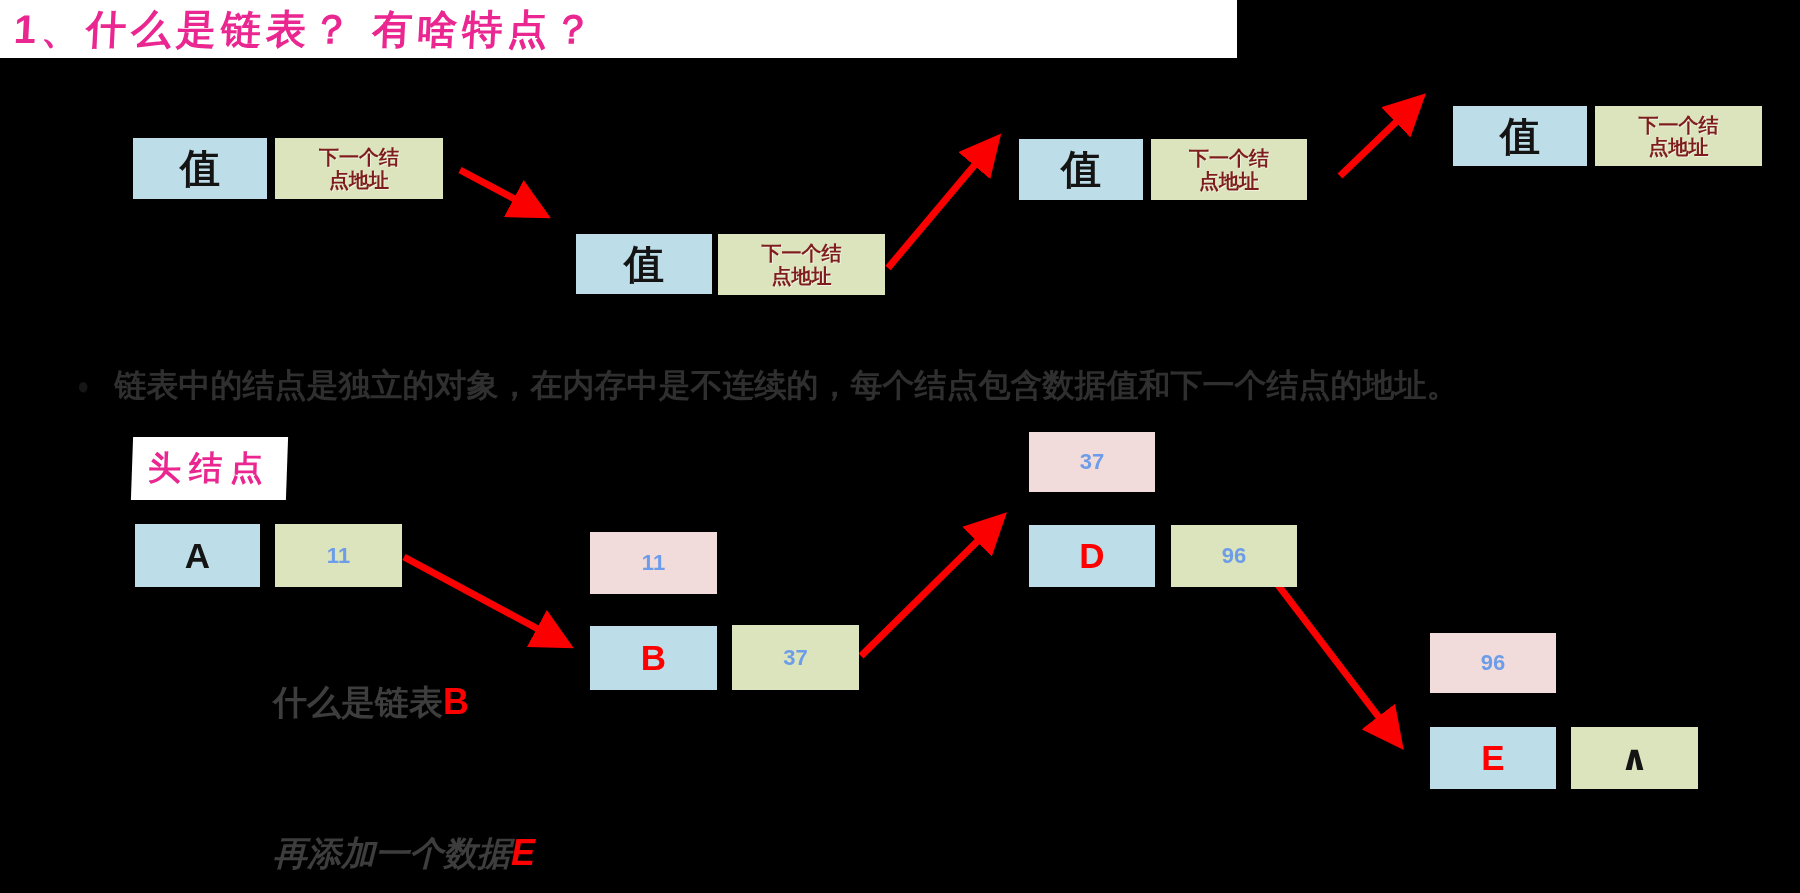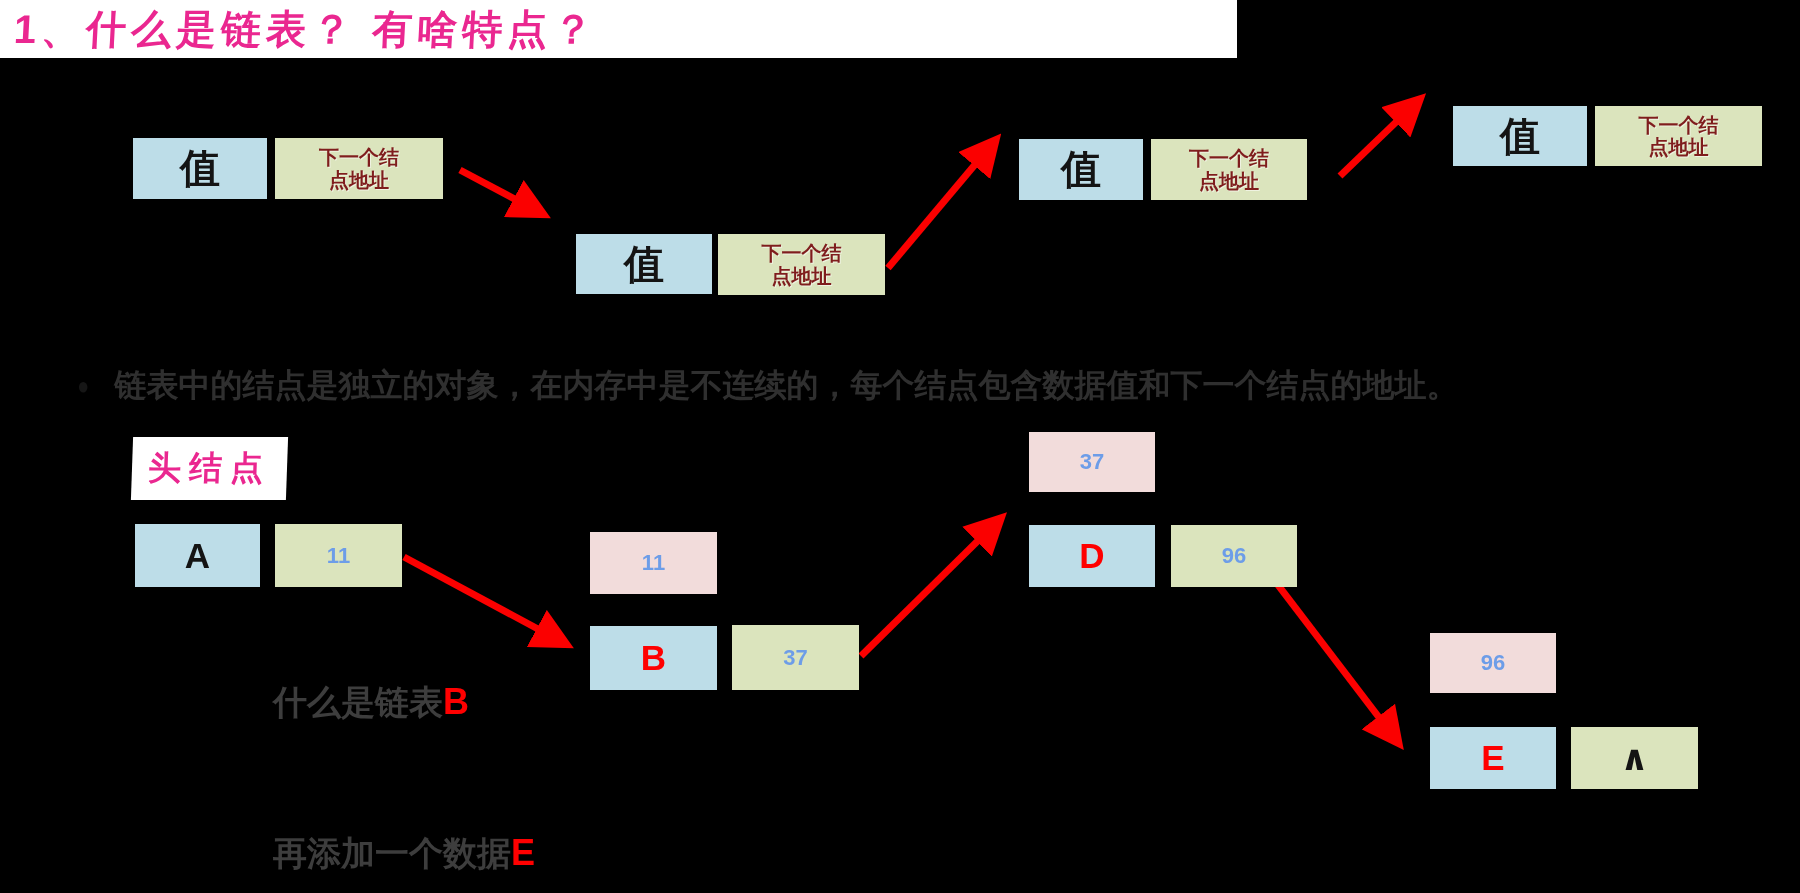--- a/index.html
+++ b/index.html
@@ -84,17 +84,17 @@
   <div class="box vbox letter red" style="left:1029px;top:525px;width:126px;height:62px;">D</div>
   <div class="box nbox addr" style="left:1171px;top:525px;width:126px;height:62px;">96</div>
 
   <div class="box pbox addr" style="left:1430px;top:633px;width:126px;height:60px;">96</div>
   <div class="box vbox letter red" style="left:1430px;top:727px;width:126px;height:62px;">E</div>
   <div class="box nbox nullsym" style="left:1571px;top:727px;width:127px;height:62px;">∧</div>
 
   <div class="caption" style="top:680px;">
     <span>什么是链表</span><span class="red">B</span>
   </div>
-  <div class="caption" style="top:831px;">
+  <div class="caption" style="top:831px;font-style:italic;">
     <span>再添加一个数据</span><span class="red">E</span>
   </div>
 
 </div>
 
 </body></html>

